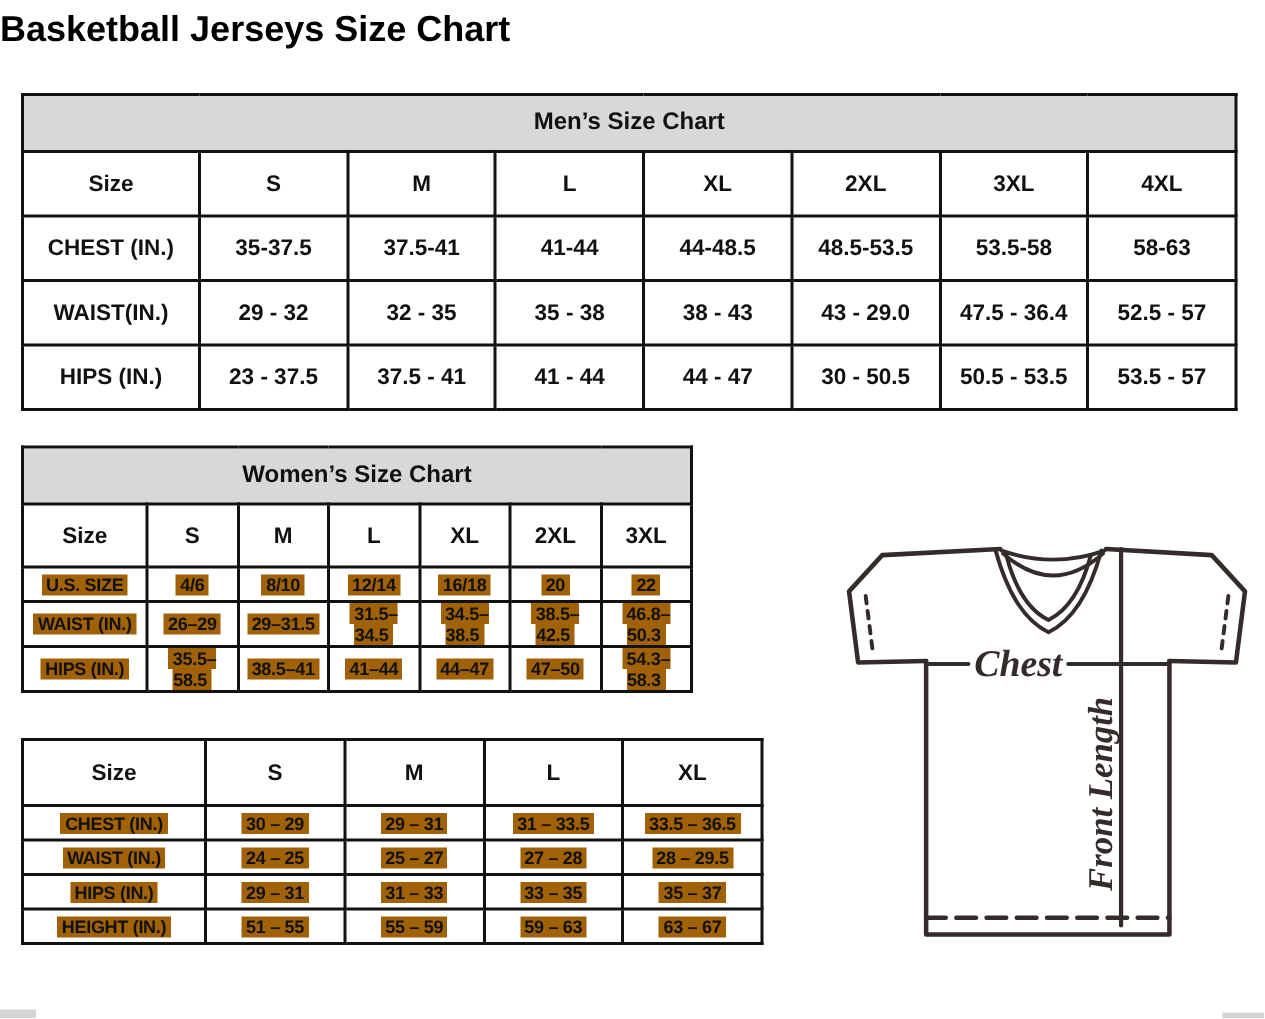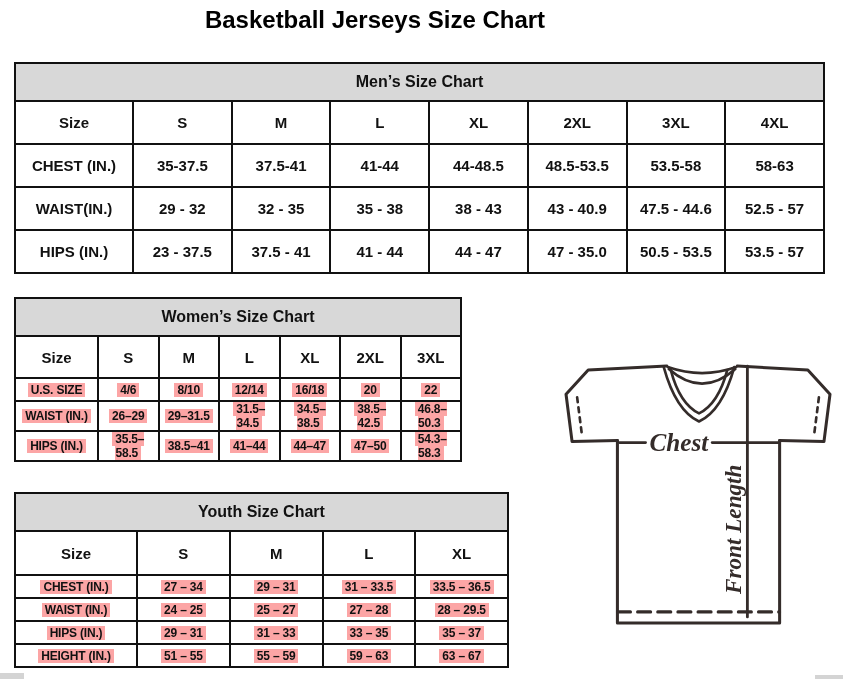--- a/index.html
+++ b/index.html
@@ -6,21 +6,21 @@
   .page{
     position:relative;
     width:843px;height:679px;
     background:#ffffff;
     font-family:"Liberation Sans", sans-serif;
     color:#111;
     overflow:hidden;
   }
   .page-title{
     position:absolute;top:6px;left:0;width:750px;
-    text-align:center;
+    text-align:left;
     font-size:24px;font-weight:bold;color:#000;
     letter-spacing:0px;
   }
   .chart{position:absolute;}
   .chart-mens{left:14px;top:62px;width:811px;border-radius:32px;}
   .chart-womens{left:14px;top:297px;width:448px;}
   .chart-youth{left:14px;top:492px;width:495px;}
 
   table.size-table{
     border-collapse:collapse;
@@ -47,21 +47,21 @@
   
   .chart-womens tr.head th{font-size:15px;height:40px;}
   .chart-womens tr.datarow td{font-size:12px;height:21px;letter-spacing:-0.2px;}
   .chart-womens td.label{font-size:11px;}
   
   .chart-youth tr.head th{font-size:15px;height:42px;}
   .chart-youth tr.datarow td{font-size:12px;height:21px;letter-spacing:-0.2px;}
   .chart-youth td.label{font-size:11px;}
   
   .chart-womens tr.datarow .hl, .chart-youth tr.datarow .hl{
-    background:#fca5a5;
+    background:#a16207;
     padding:0 3px;
   }
 
   .jersey-wrap{
     position:absolute;left:558px;top:360px;width:276px;height:268px;
   }
   .scroll-frag{position:absolute;background:#d4d4d4;}
   .frag-bl{left:0;bottom:0;width:24px;height:6px;}
   .frag-br{right:0;bottom:0;width:28px;height:4px;}
 </style>
@@ -107,31 +107,31 @@
             <td><span class="hl">48.5-53.5</span></td>
             <td><span class="hl">53.5-58</span></td>
             <td><span class="hl">58-63</span></td>
           </tr>
           <tr class="datarow">
             <td class="label"><span class="hl">WAIST(IN.)</span></td>
             <td><span class="hl">29 - 32</span></td>
             <td><span class="hl">32 - 35</span></td>
             <td><span class="hl">35 - 38</span></td>
             <td><span class="hl">38 - 43</span></td>
-            <td><span class="hl">43 - 40.9</span></td>
-            <td><span class="hl">47.5 - 44.6</span></td>
+            <td><span class="hl">43 - 29.0</span></td>
+            <td><span class="hl">47.5 - 36.4</span></td>
             <td><span class="hl">52.5 - 57</span></td>
           </tr>
           <tr class="datarow">
             <td class="label"><span class="hl">HIPS (IN.)</span></td>
             <td><span class="hl">23 - 37.5</span></td>
             <td><span class="hl">37.5 - 41</span></td>
             <td><span class="hl">41 - 44</span></td>
             <td><span class="hl">44 - 47</span></td>
-            <td><span class="hl">47 - 35.0</span></td>
+            <td><span class="hl">30 - 50.5</span></td>
             <td><span class="hl">50.5 - 53.5</span></td>
             <td><span class="hl">53.5 - 57</span></td>
           </tr>
         </tbody>
       </table>
   </div>
 
   <div class="chart chart-womens">
     <table class="size-table">
         <colgroup>
@@ -190,33 +190,30 @@
   <div class="chart chart-youth">
     <table class="size-table">
         <colgroup>
           <col style="width:122px">
           <col>
           <col>
           <col>
           <col>
         </colgroup>
         <tbody>
-          <tr class="band">
-            <th colspan="5">Youth Size Chart</th>
-          </tr>
           <tr class="head">
             <th class="label">Size</th>
             <th>S</th>
             <th>M</th>
             <th>L</th>
             <th>XL</th>
           </tr>
           <tr class="datarow">
             <td class="label"><span class="hl">CHEST (IN.)</span></td>
-            <td><span class="hl">27 – 34</span></td>
+            <td><span class="hl">30 – 29</span></td>
             <td><span class="hl">29 – 31</span></td>
             <td><span class="hl">31 – 33.5</span></td>
             <td><span class="hl">33.5 – 36.5</span></td>
           </tr>
           <tr class="datarow">
             <td class="label"><span class="hl">WAIST (IN.)</span></td>
             <td><span class="hl">24 – 25</span></td>
             <td><span class="hl">25 – 27</span></td>
             <td><span class="hl">27 – 28</span></td>
             <td><span class="hl">28 – 29.5</span></td>

